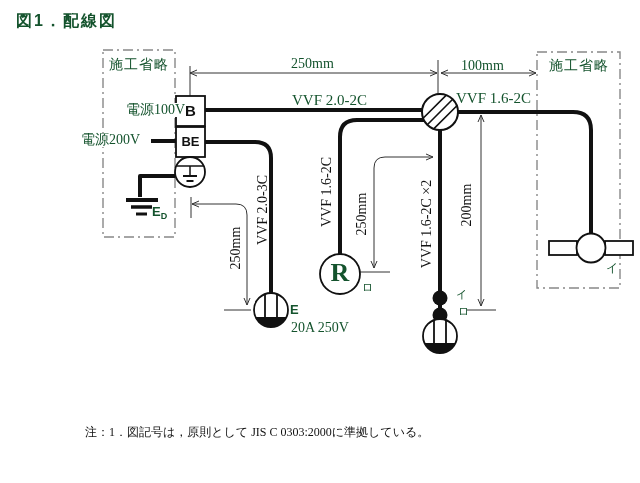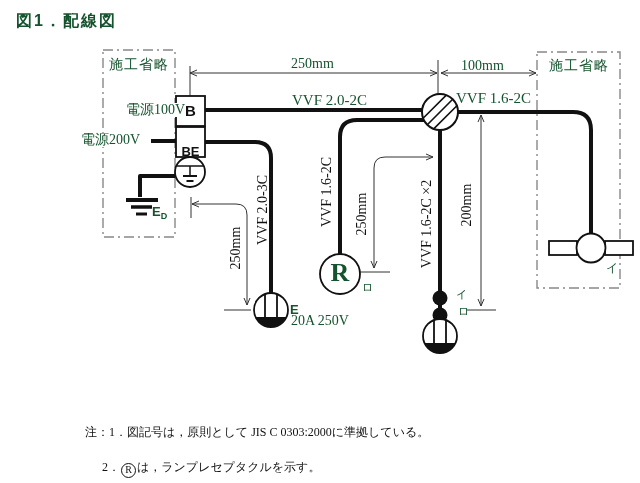--- a/index.html
+++ b/index.html
@@ -117,21 +117,21 @@
 
   <div class="hlabel title" style="left:16px;top:13px;">図1．配線図</div>
 
   <div class="hlabel boxlbl" style="left:103px;top:58px;width:72px;text-align:center;">施工省略</div>
   <div class="hlabel boxlbl" style="left:543px;top:59px;width:72px;text-align:center;">施工省略</div>
 
   <div class="hlabel mask" style="left:81px;top:103px;margin-left:44px;">電源100V</div>
   <div class="hlabel mask" style="left:80px;top:133px;">電源200V</div>
 
   <div class="hlabel bletter" style="left:176px;top:103px;width:29px;text-align:center;font-size:15px;">B</div>
-  <div class="hlabel bletter" style="left:176px;top:135px;width:29px;text-align:center;font-size:13px;margin-top:10px;">BE</div>
+  <div class="hlabel bletter" style="left:176px;top:135px;width:29px;text-align:center;font-size:13px;">BE</div>
 
   <div class="hlabel sans" style="left:152px;top:205px;font-weight:600;font-size:13px;"><span>E</span><sub class="ed">D</sub></div>
 
   <div class="hlabel" style="left:291px;top:57px;">250mm</div>
   <div class="hlabel" style="left:461px;top:59px;">100mm</div>
 
   <div class="hlabel" style="left:275px;top:93px;font-size:15px;margin-left:17px;">VVF 2.0-2C</div>
   <div class="hlabel" style="left:456px;top:91px;font-size:15px;">VVF 1.6-2C</div>
 
   <div class="vlabel" style="left:263px;top:210px;">VVF 2.0-3C</div>
@@ -141,20 +141,19 @@
   <div class="vlabel" style="left:427px;top:224px;">VVF 1.6-2C ×2</div>
   <div class="vlabel" style="left:467px;top:205px;">200mm</div>
 
   <div class="hlabel rletter" style="left:340px;top:274px;transform:translate(-50%,-52%);">R</div>
   <div class="hlabel small" style="left:362px;top:282px;">ロ</div>
 
   <div class="hlabel small" style="left:456px;top:289px;">イ</div>
   <div class="hlabel small" style="left:458px;top:306px;">ロ</div>
 
   <div class="hlabel sans" style="left:290px;top:303px;font-weight:600;font-size:13px;">E</div>
-  <div class="hlabel" style="left:291px;top:314px;">20A 250V</div>
+  <div class="hlabel" style="left:291px;top:321px;">20A 250V</div>
 
   <div class="hlabel small" style="left:606px;top:262px;font-size:12px;">イ</div>
 
   <div class="note-line" style="left:85px;top:417px;"><span>注：1．</span><span>図記号は，原則として JIS C 0303:2000に準拠している。</span></div>
-  <div class="note-line" style="left:102px;top:452px;"><span>2．</span><span class="circleR">R</span><span>は，ランプレセプタクルを示す。</span></div>
 
 </div>
 
 </body></html>

